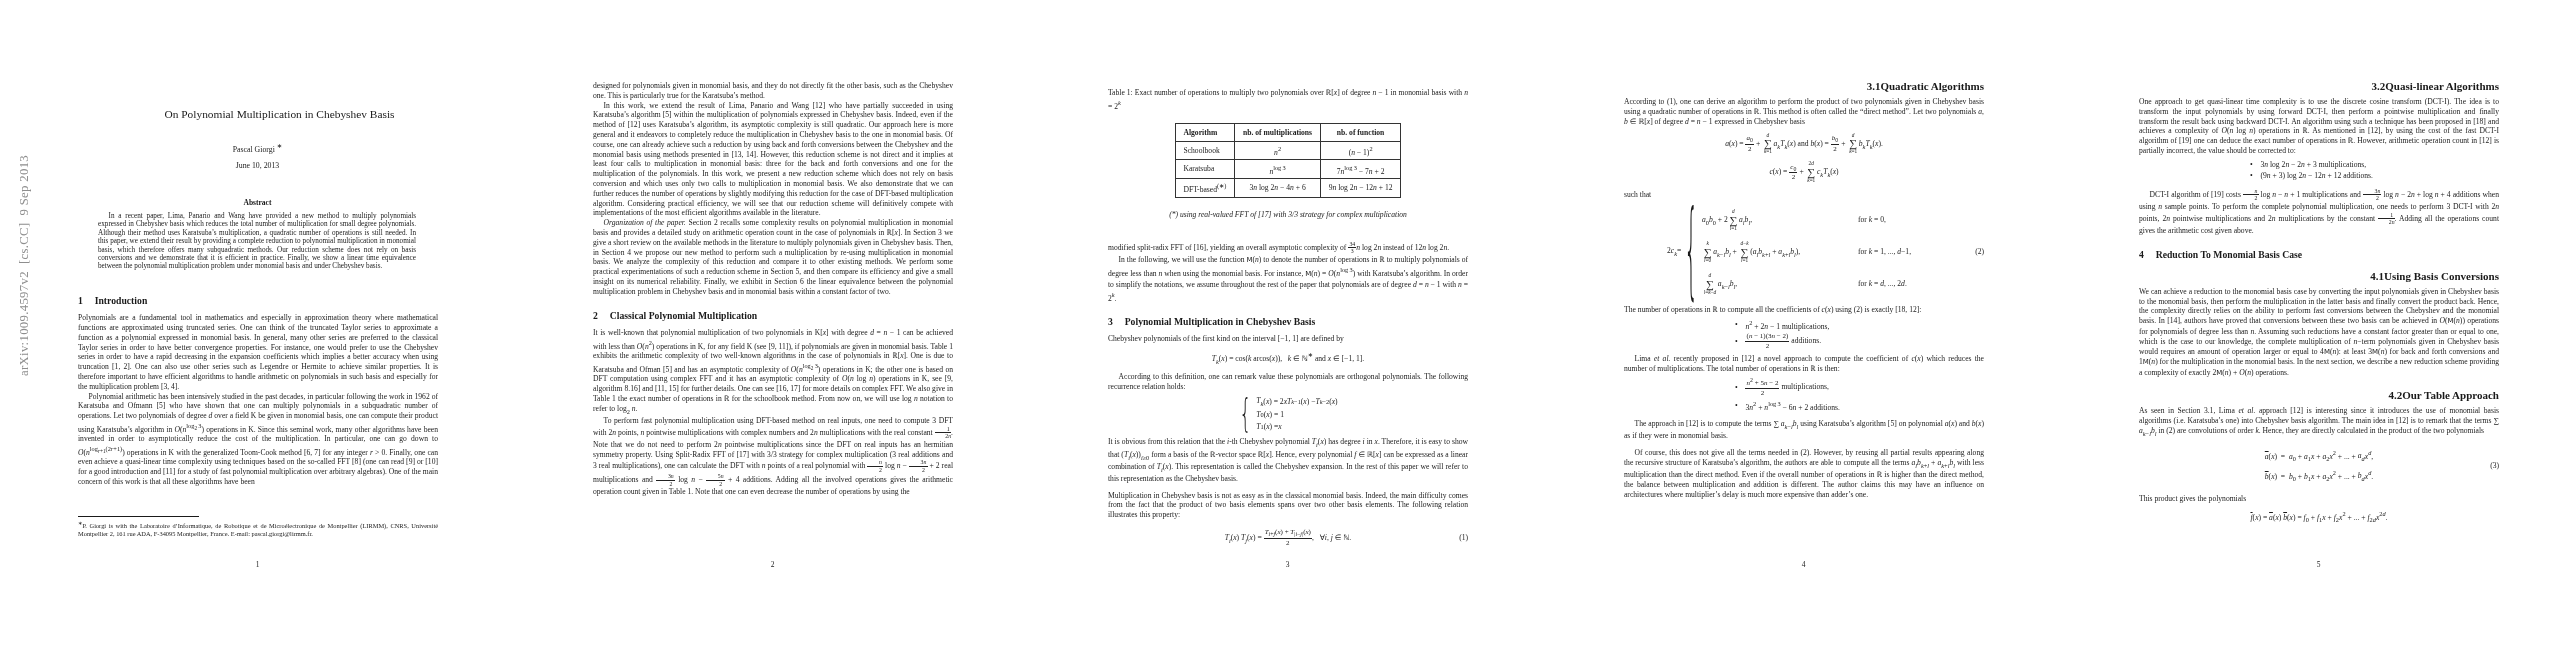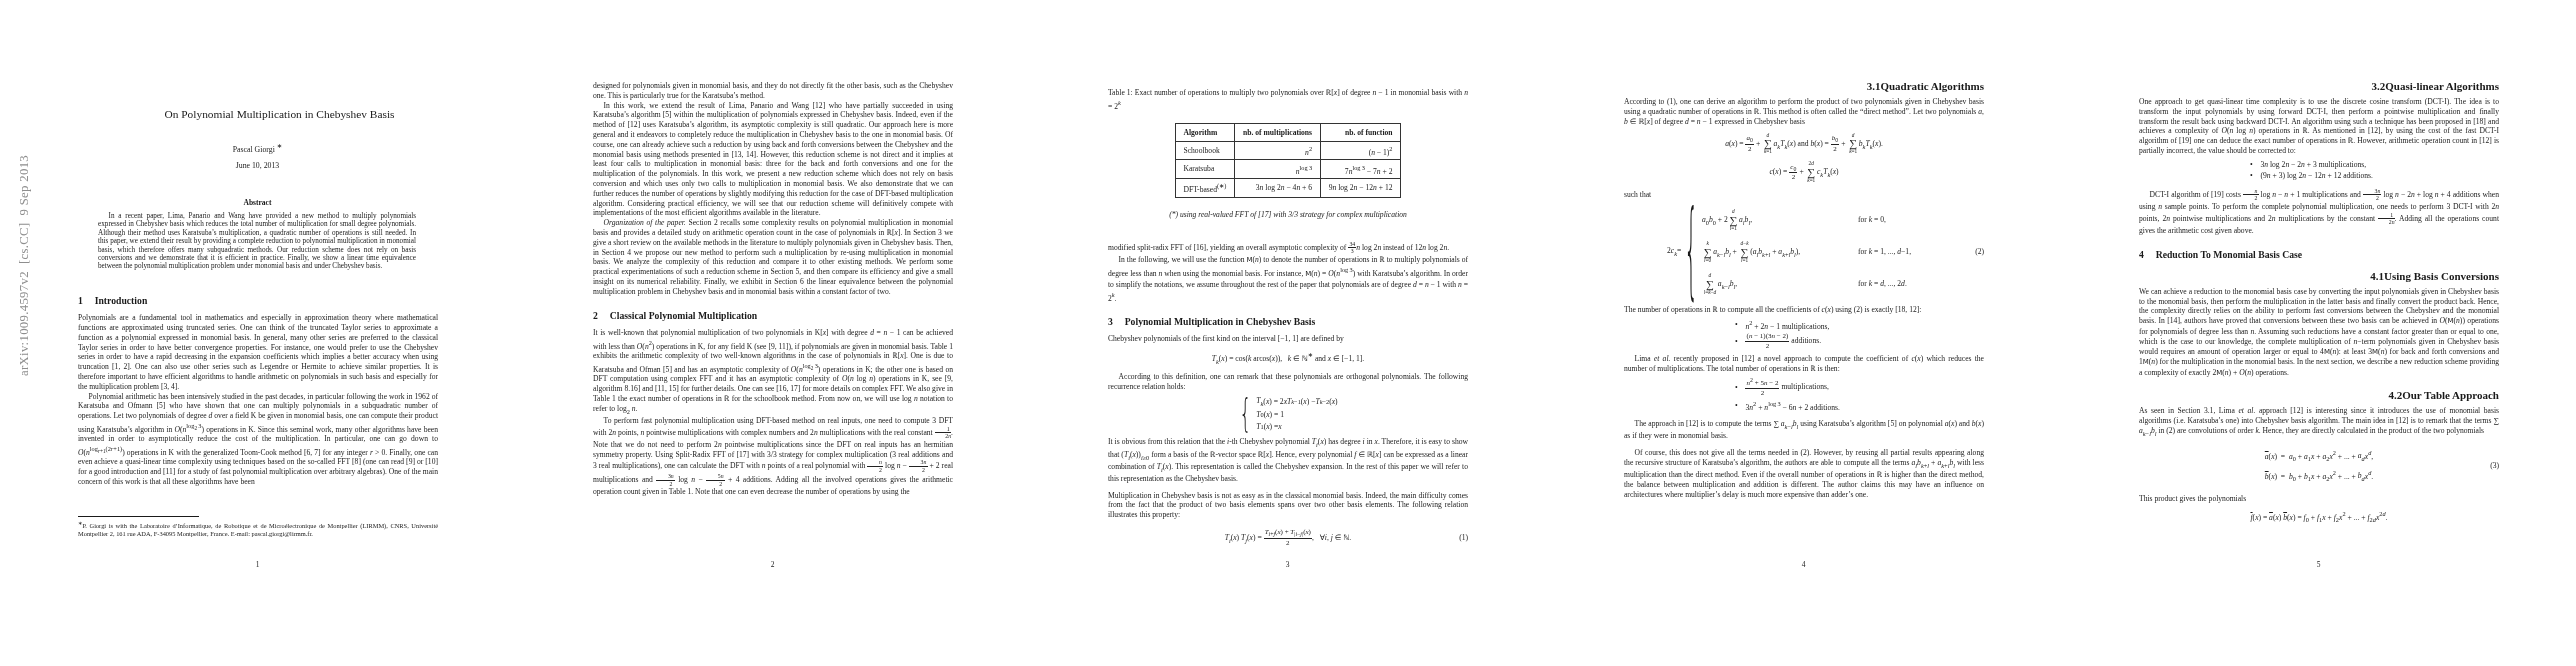--- a/index.html
+++ b/index.html
@@ -46,21 +46,21 @@
   .cases-small .crow{min-height:12.2px;}
   .cases-big .crow{min-height:32px;}
   .cases-big .cl{padding-right:10px;}
   .cases-big .cr{margin-left:auto;width:83px;text-align:left;}
   .bullets{margin:3.9px 0 3.9px 111px;text-align:left;}
   .bul{display:flex;align-items:center;margin:1.7px 0;}
   .bul .dot{margin-right:7.8px;}
   
   .tcaption{margin:0 0 4.4px 0;}
   table.optable{border-collapse:collapse;margin:12px auto;font-size:7.6px;border-radius:21px;}
-  table.optable th,table.optable td{border:0.6px solid #333;padding:2.2px 7.8px;height:12.2px;text-align:right;}
+  table.optable th,table.optable td{border:0.6px solid #333;padding:2.2px 7.8px;height:12.2px;text-align:center;}
   table.optable th{font-weight:bold;}
   table.optable th:first-child,table.optable td:first-child{text-align:left;border-right:1.7px double #333;}
   table.optable{border:0.8px solid #333;}
   .tfoot{text-align:center;font-style:italic;margin-top:3.3px;}
   .aligned{display:inline-block;text-align:left;}
   .aligned .arow{margin:3.9px 0;}
 </style>
 </head>
 <body>
 
@@ -124,21 +124,21 @@
         </tr>
       </tbody>
         </table>
       <div class="tfoot">(*) using real-valued FFT of [17] with 3/3 strategy for complex multiplication</div>
       <div style="height:21px;"></div>
       <p class="par noind">modified split-radix FFT of [16], yielding an overall asymptotic complexity of <span class="fr"><span class="nu">34</span><span class="de">3</span></span><i>n</i> log 2<i>n</i> instead of 12<i>n</i> log 2<i>n</i>.</p>
       <p class="par">In the following, we will use the function <span class="sf">M</span>(<i>n</i>) to denote the number of operations in ℝ to multiply polynomials of degree less than <i>n</i> when using the monomial basis. For instance, <span class="sf">M</span>(<i>n</i>) = <i>O</i>(<i>n</i><sup>log 3</sup>) with Karatsuba’s algorithm. In order to simplify the notations, we assume throughout the rest of the paper that polynomials are of degree <i>d</i> = <i>n</i> − 1 with <i>n</i> = 2<sup><i>k</i></sup>.</p>
       <div class="sec"><span class="num">3</span><span>Polynomial Multiplication in Chebyshev Basis</span></div>
       <p class="par noind">Chebyshev polynomials of the first kind on the interval [−1, 1] are defined by</p>
       <div class="eq"><i>T<sub>k</sub></i>(<i>x</i>) = cos(<i>k</i> arcos(<i>x</i>)),&nbsp;&nbsp;&nbsp;<i>k</i> ∈ ℕ<sup>∗</sup> and <i>x</i> ∈ [−1, 1].</div>
-      <p class="par">According to this definition, one can remark that these polynomials are orthogonal polynomials. The following recurrence relation holds:</p>
+      <p class="par">According to this definition, one can remark value these polynomials are orthogonal polynomials. The following recurrence relation holds:</p>
       <div class="caseswrap cases-small">
         <span class="brace" style="font-size:23px;transform:scale(0.8,1.7);">{</span>
         <span class="crows" style="margin-left:3.3px;">
           <span class="crow"><i>T<sub>k</sub></i>(<i>x</i>) = 2<i>xT</i><sub><i>k</i>−1</sub>(<i>x</i>) − <i>T</i><sub><i>k</i>−2</sub>(<i>x</i>)</span>
           <span class="crow"><i>T</i><sub>0</sub>(<i>x</i>) = 1</span>
           <span class="crow"><i>T</i><sub>1</sub>(<i>x</i>) = <i>x</i></span>
         </span>
       </div>
       <p class="par noind">It is obvious from this relation that the <i>i</i>-th Chebyshev polynomial <i>T<sub>i</sub></i>(<i>x</i>) has degree <i>i</i> in <i>x</i>. Therefore, it is easy to show that (<i>T<sub>i</sub></i>(<i>x</i>))<sub><i>i</i>≥0</sub> form a basis of the ℝ-vector space ℝ[<i>x</i>]. Hence, every polynomial <i>f</i> ∈ ℝ[<i>x</i>] can be expressed as a linear combination of <i>T<sub>i</sub></i>(<i>x</i>). This representation is called the Chebyshev expansion. In the rest of this paper we will refer to this representation as the Chebyshev basis.</p>
       <p class="par noind gaptop">Multiplication in Chebyshev basis is not as easy as in the classical monomial basis. Indeed, the main difficulty comes from the fact that the product of two basis elements spans over two other basis elements. The following relation illustrates this property:</p>

